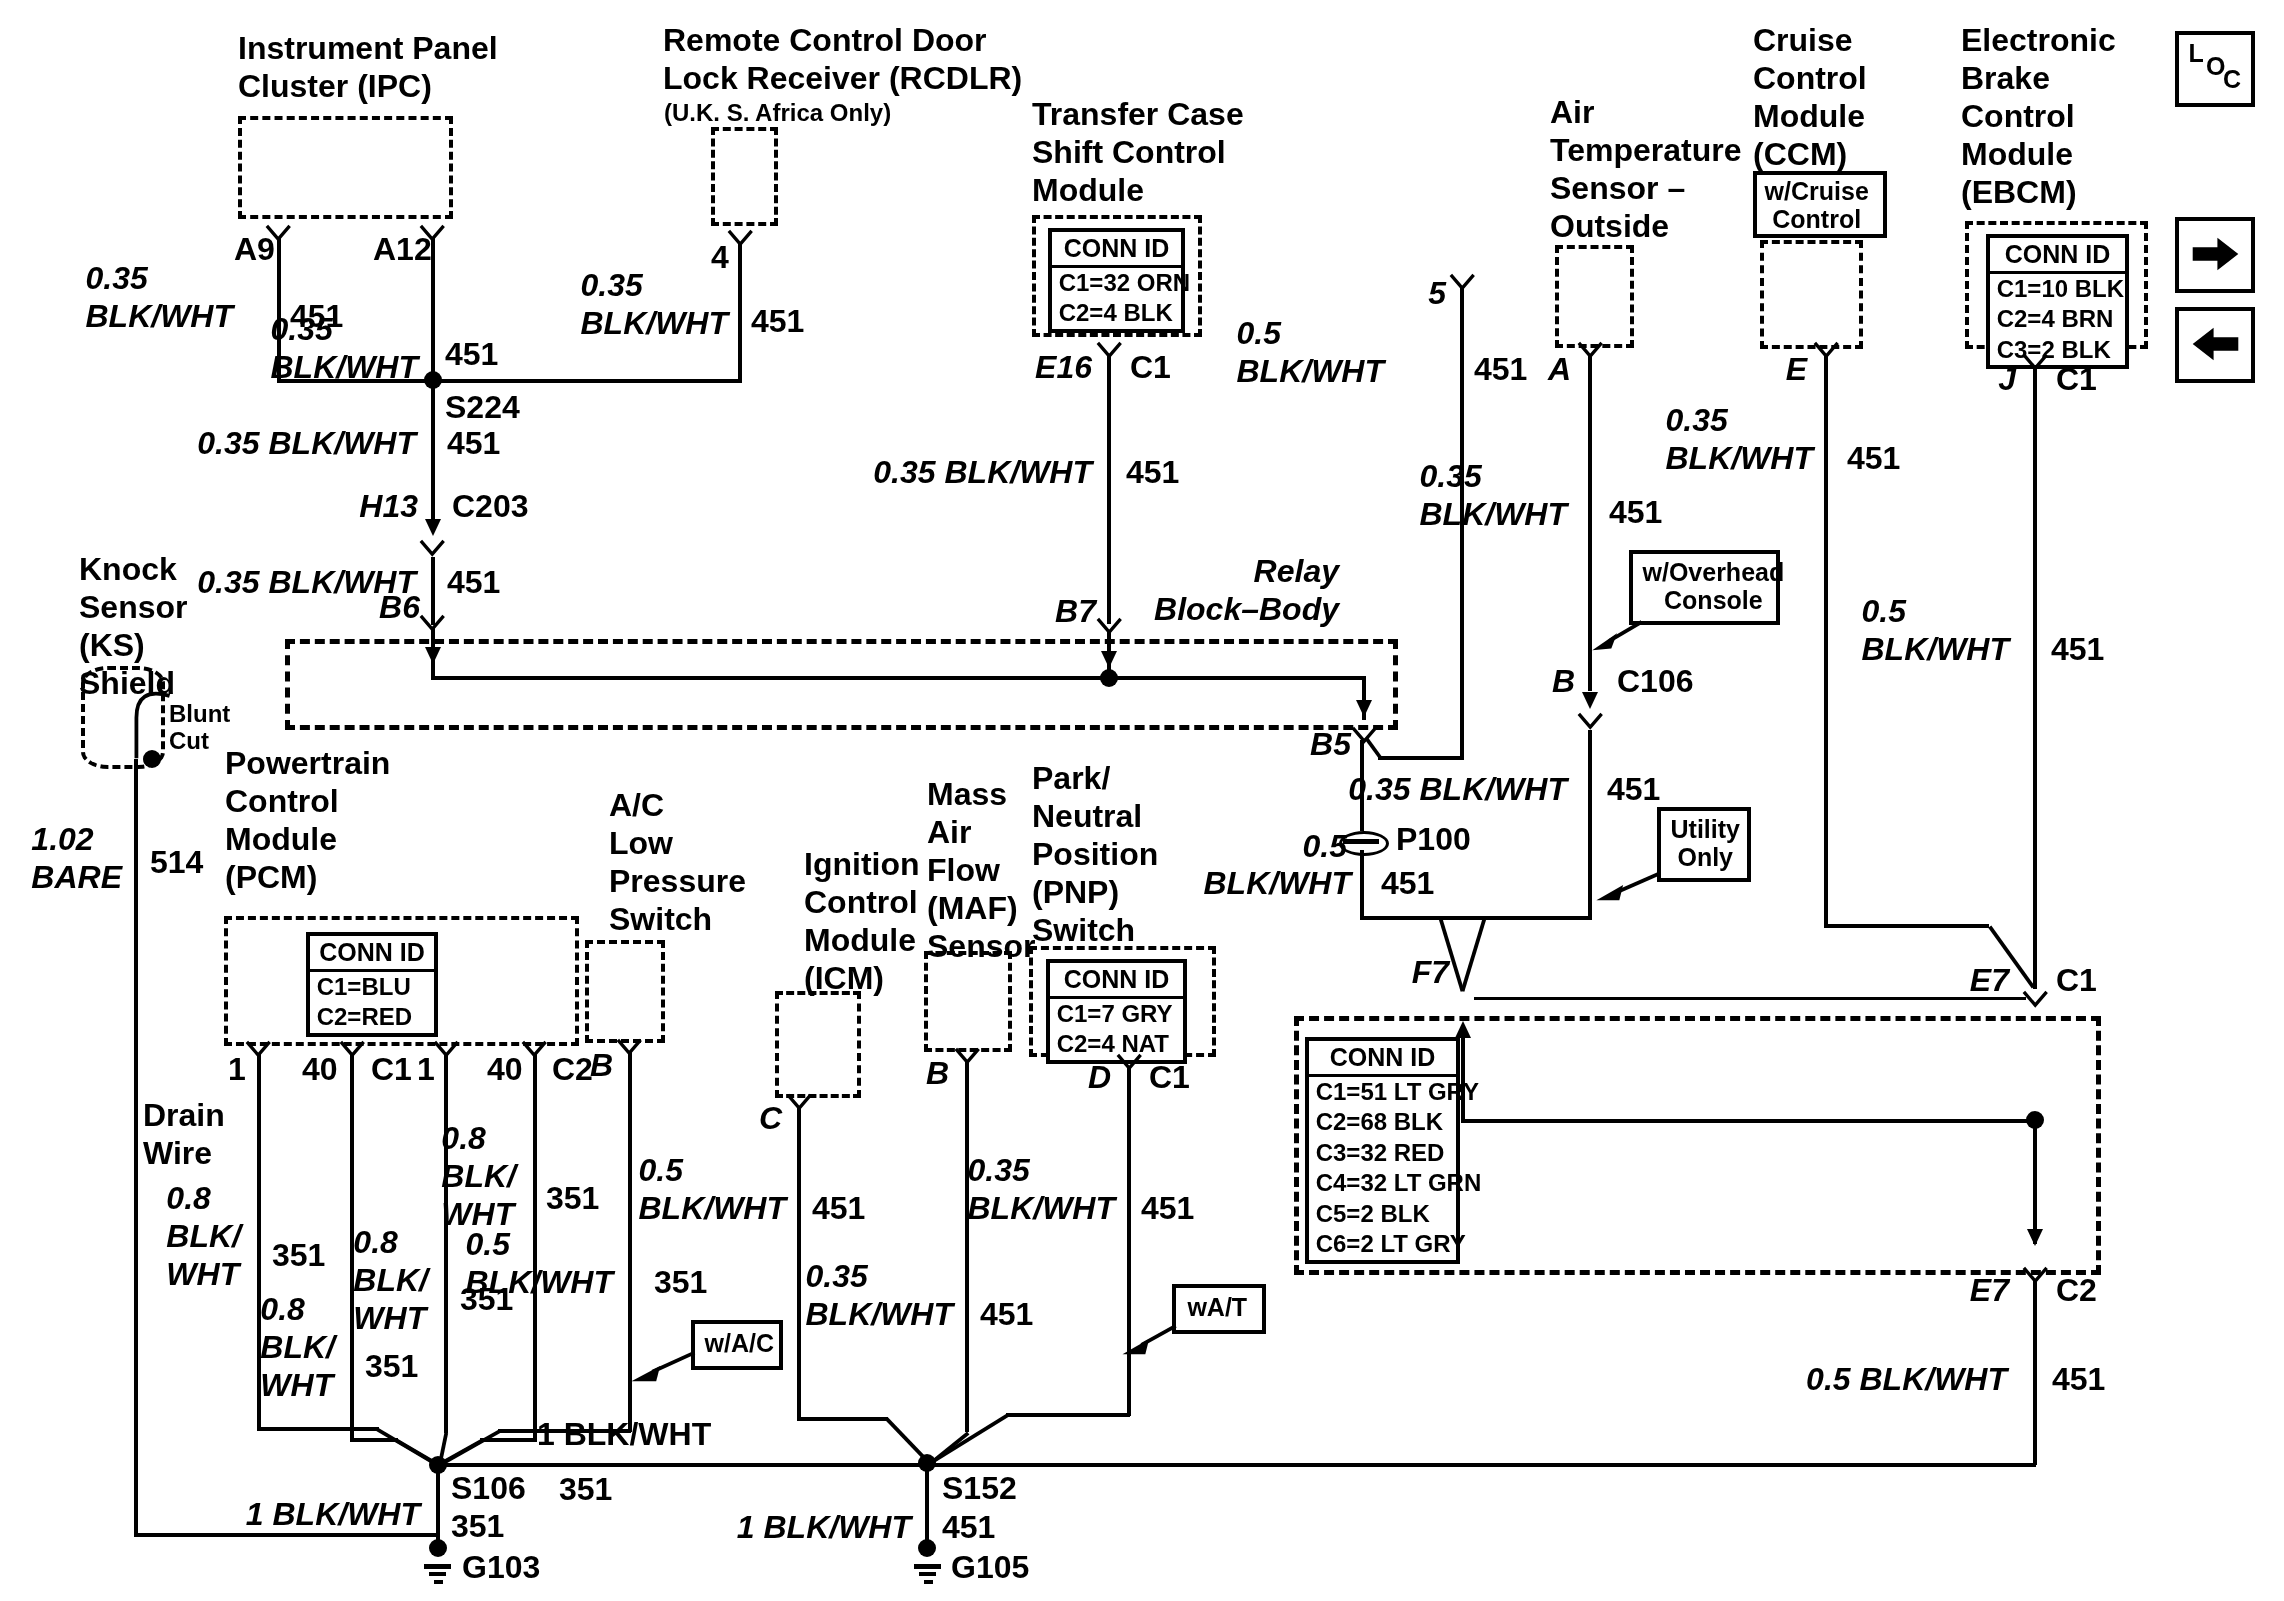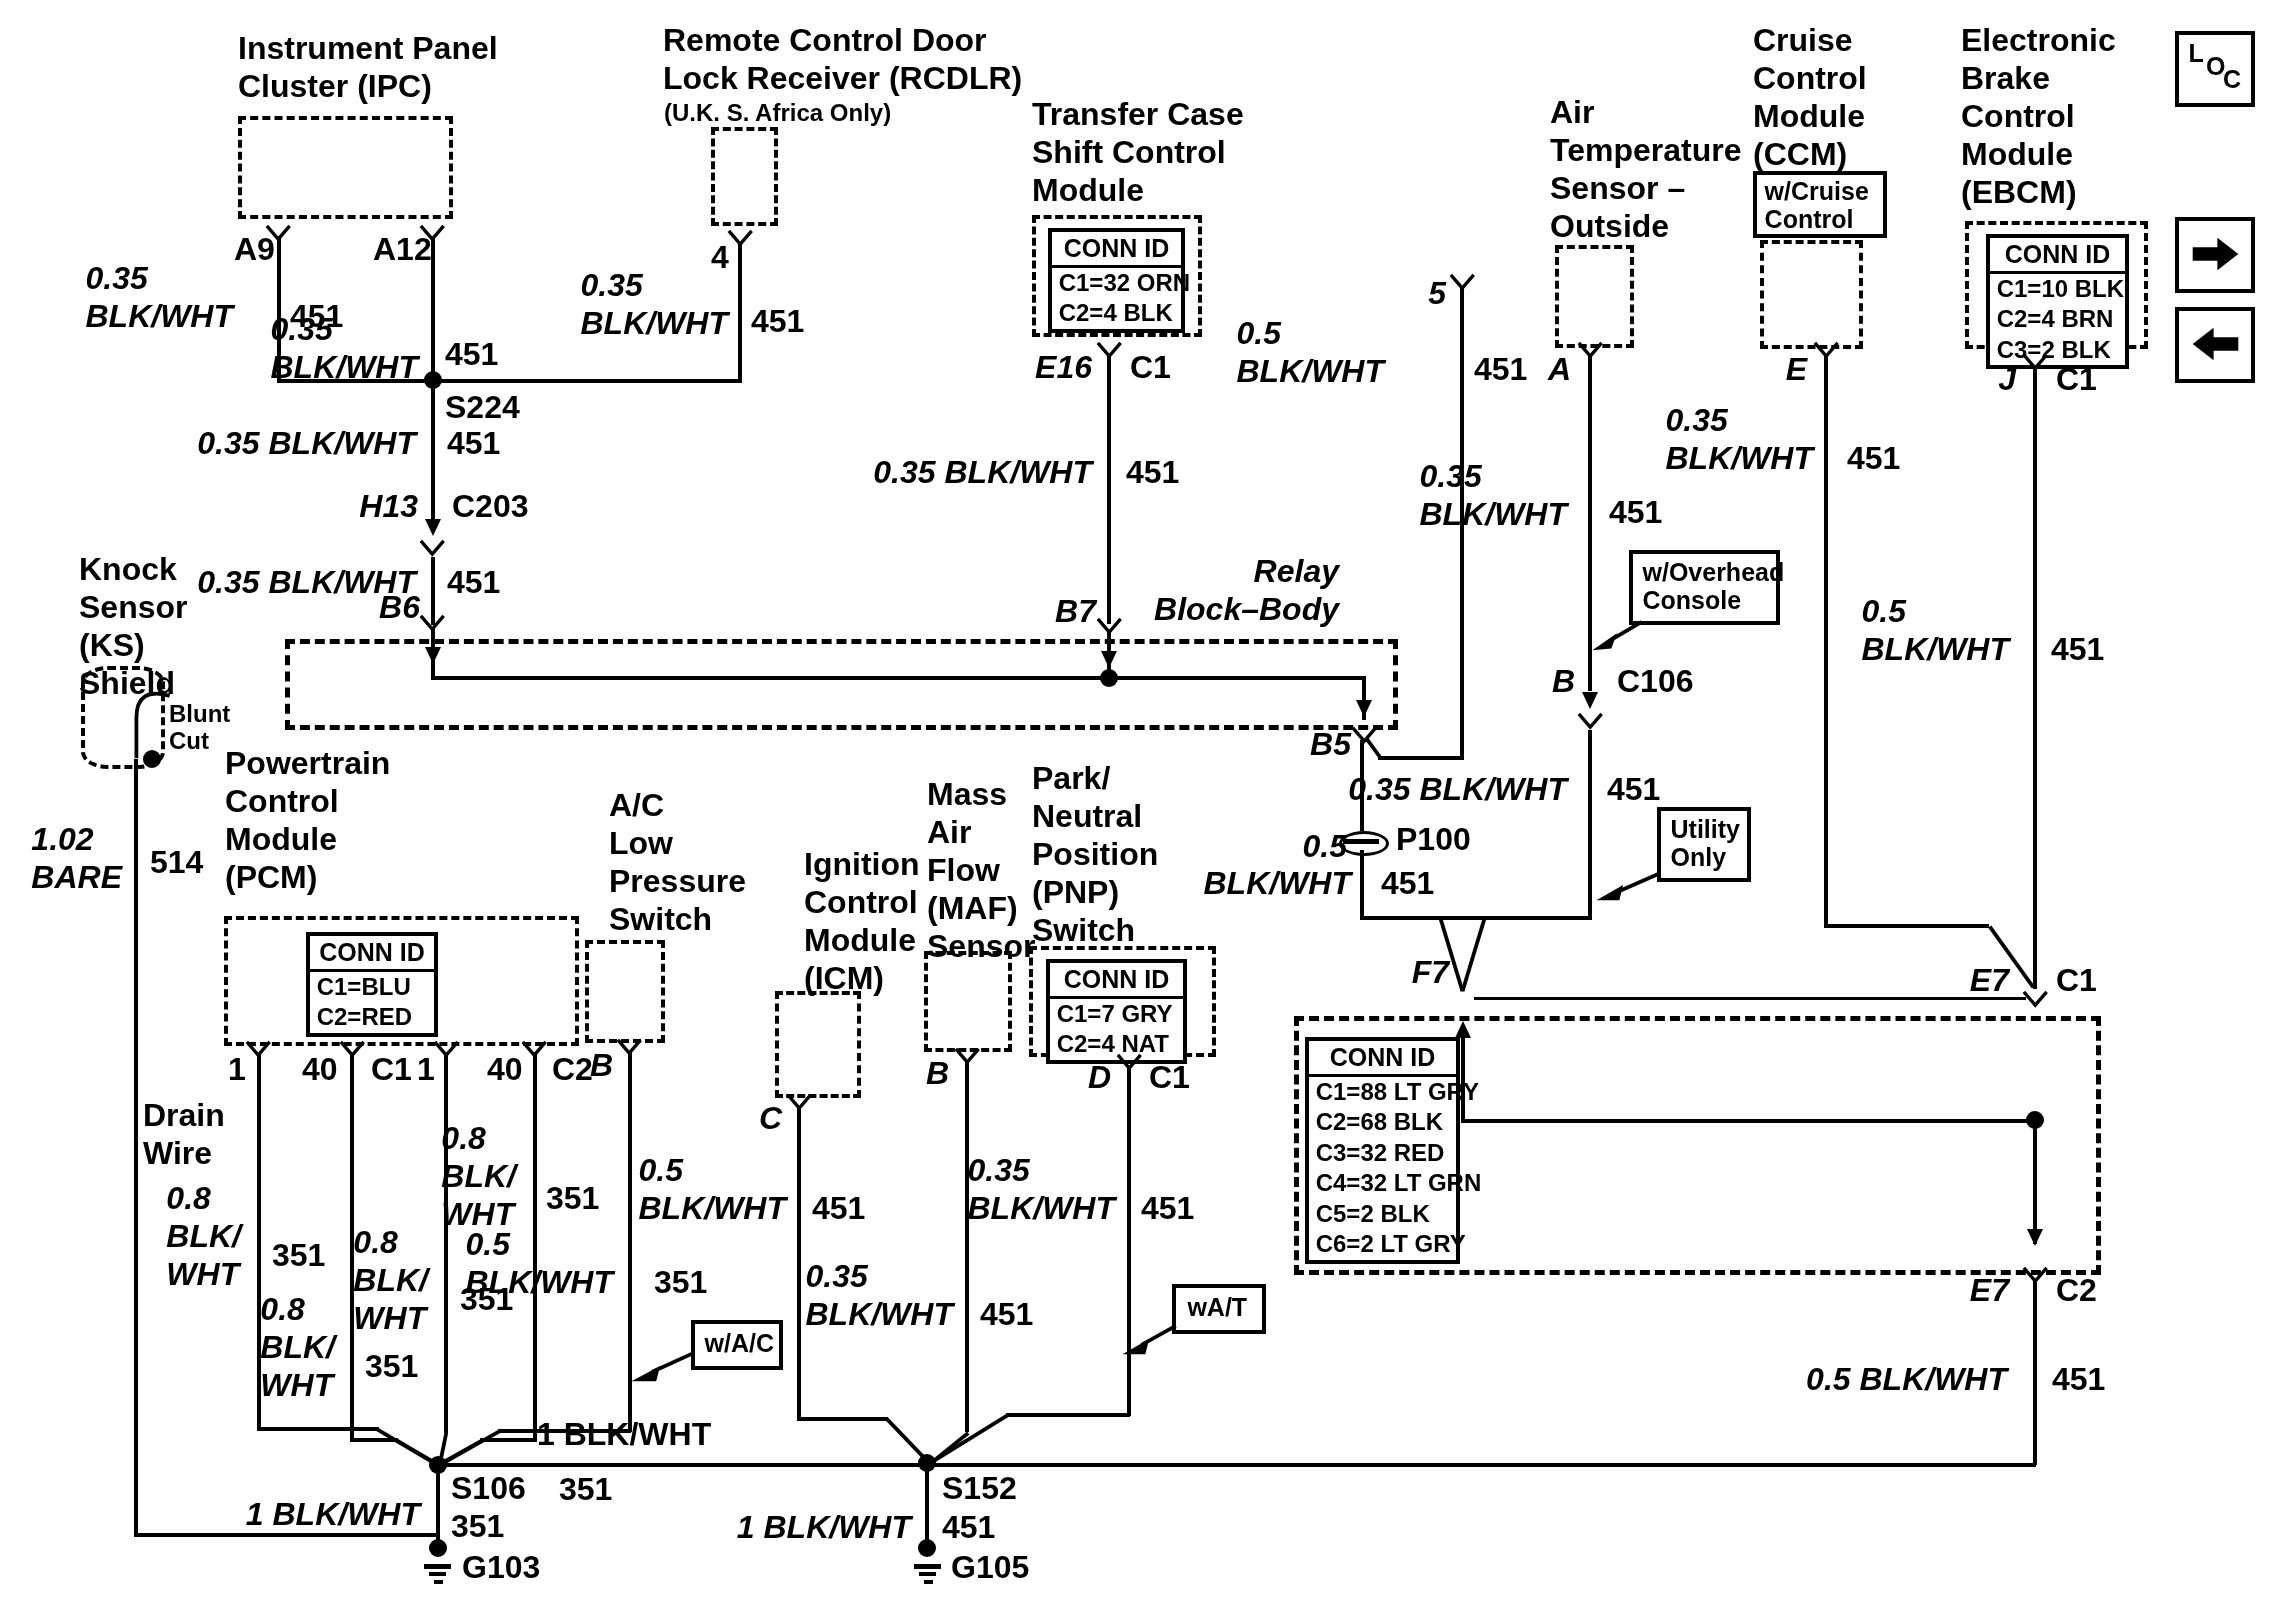--- a/index.html
+++ b/index.html
@@ -5,21 +5,21 @@
   html,body{margin:0;padding:0;background:#fff;}
   #page{position:relative;width:2285px;height:1602px;background:#fff;overflow:hidden;
         font-family:"Liberation Sans",sans-serif;color:#000;}
   .t{position:absolute;font-size:32px;font-weight:700;line-height:38px;white-space:pre;}
   .ts{position:absolute;font-size:25px;font-weight:700;line-height:28.5px;white-space:pre;}
   .tn{position:absolute;font-size:24px;font-weight:700;line-height:27px;white-space:pre;}
   .ra{transform:translateX(-100%);font-style:italic;} 
   .w{position:absolute;background:#000;}
   .dash{position:absolute;border:4.8px dashed #000;}
   .dashbig{position:absolute;border:5.7px dashed #000;}
-  .solid{position:absolute;border:4.8px solid #000;}
+  .solid{position:absolute;border:4.8px solid #000;text-align:center;}
   .connid{position:absolute;border:4.8px solid #000;background:#fff;font-weight:700;}
   .connid .hdr{font-size:25px;text-align:center;border-bottom:3.8px solid #000;padding:1.9px 3.8px;}
   .connid .row{font-size:24px;line-height:28.5px;padding:1px 6.7px;white-space:pre;}
   .dot{position:absolute;width:18px;height:18px;border-radius:50%;background:#000;transform:translate(-50%,-50%);}
   .ah-d{position:absolute;width:0;height:0;border-left:8.6px solid transparent;border-right:8.6px solid transparent;border-top:17px solid #000;transform:translateX(-50%);}
   .ah-u{position:absolute;width:0;height:0;border-left:8.6px solid transparent;border-right:8.6px solid transparent;border-bottom:17px solid #000;transform:translateX(-50%);}
   svg.abs{position:absolute;overflow:visible;}
   .ch{fill:none;stroke:#000;stroke-width:3.5px;}
   .ln{stroke:#000;stroke-width:4px;}
   .nav{position:absolute;border:4.8px solid #000;background:#fff;}
@@ -385,21 +385,21 @@
   <div class="t" style="left:1149px;top:1058px">C1</div>
   <div class="w" style="left:1127px;top:1067px;width:3.8px;height:349px"></div>
   <div class="t ra" style="left:1115px;top:1151px">0.35
 BLK/WHT</div>
   <div class="t" style="left:1141px;top:1189px">451</div>
 
   <div class="w" style="left:1474px;top:997px;width:552px;height:0;border-top:3.8px dashed #000"></div>
   <div class="dashbig" style="left:1294px;top:1016px;width:797px;height:249px"></div>
   <div class="connid" style="left:1305px;top:1037px;width:147px">
     <div class="hdr">CONN ID</div>
-    <div class="row">C1=88 LT GRY</div>
+    <div class="row">C1=51 LT GRY</div>
     <div class="row">C2=68 BLK</div>
     <div class="row">C3=32 RED</div>
     <div class="row">C4=32 LT GRN</div>
     <div class="row">C5=2 BLK</div>
     <div class="row">C6=2 LT GRY</div>
   </div>
 
   <div class="ah-u" style="left:1463px;top:1021px"></div>
   <div class="w" style="left:1461px;top:1037px;width:3.8px;height:86px"></div>
   <div class="w" style="left:1461px;top:1119px;width:574px;height:3.8px"></div>

